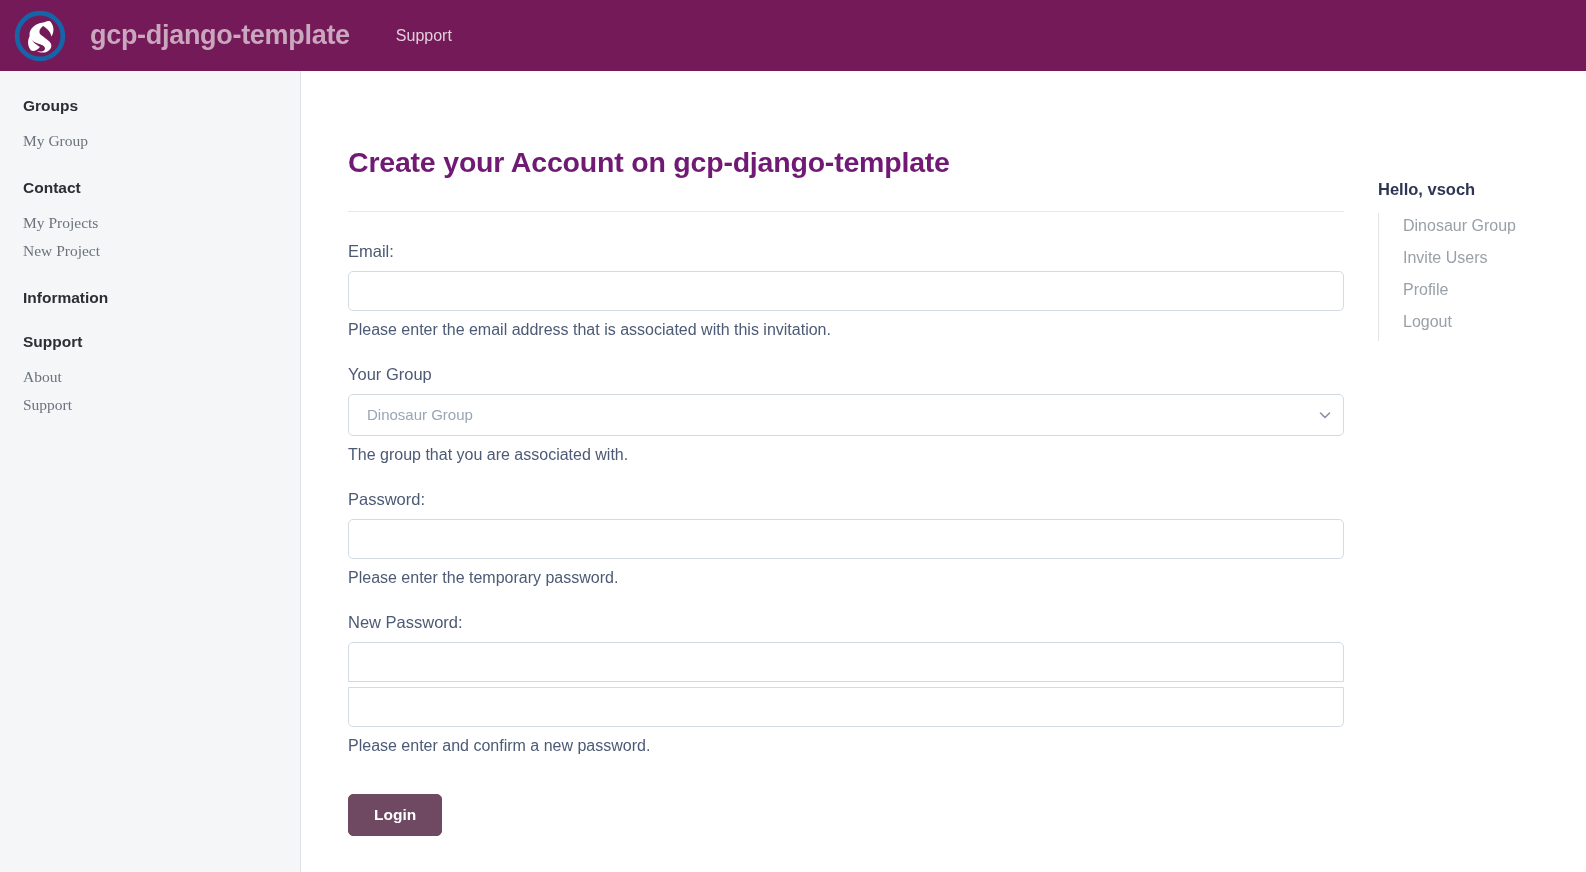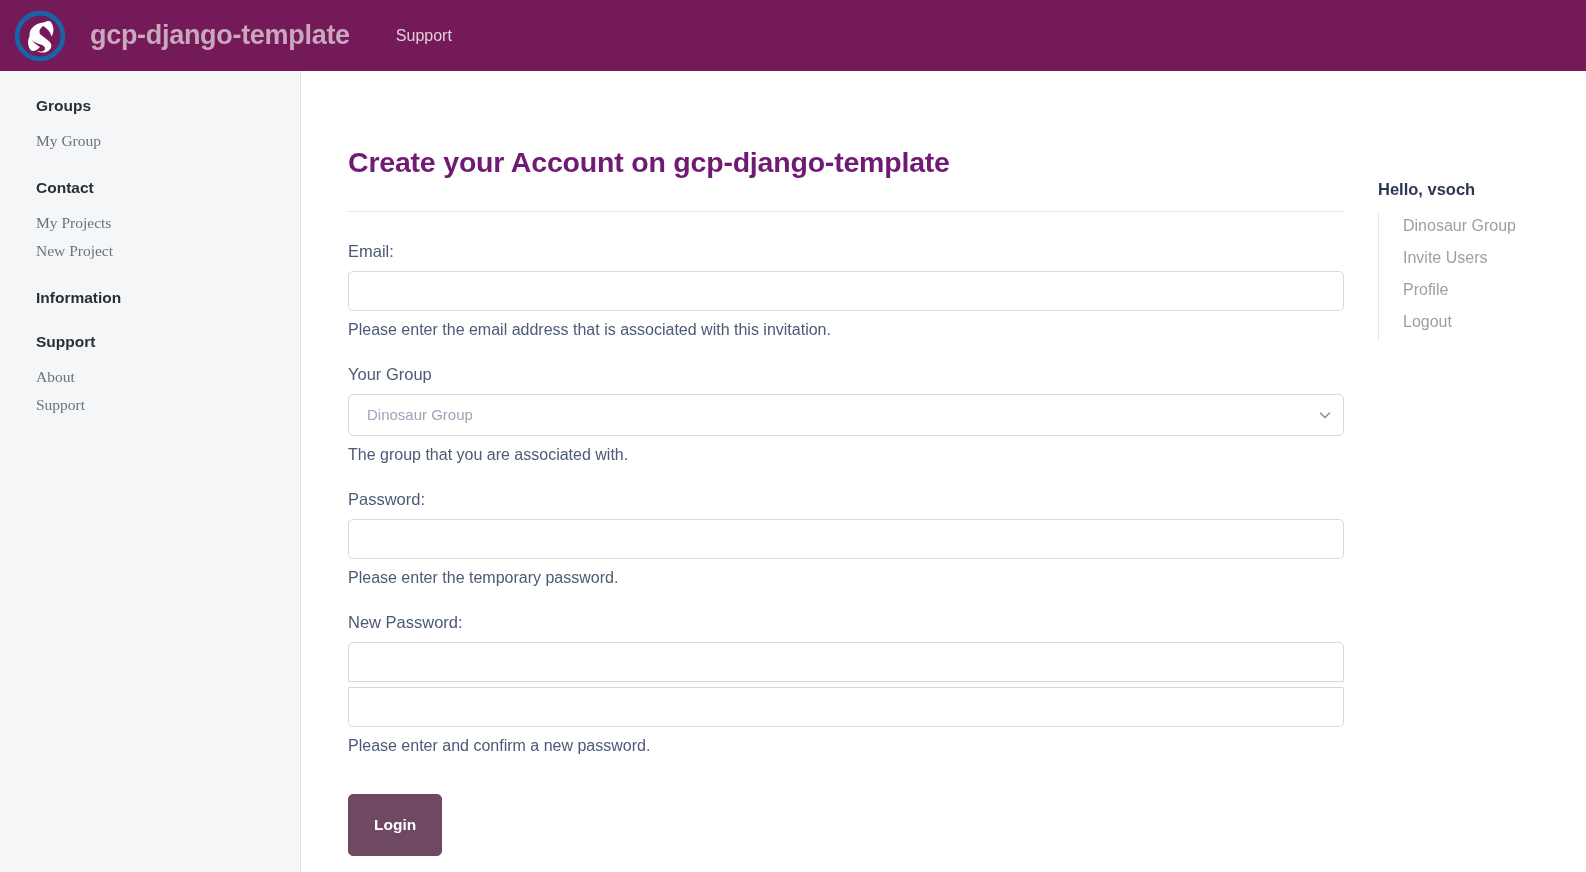--- a/index.html
+++ b/index.html
@@ -57,21 +57,21 @@
     align-items: stretch;
     height: 801px;
   }
 
   
   .sidebar {
     width: 301px;
     flex: 0 0 301px;
     background: #f4f6f8;
     border-right: 1px solid #dde3e9;
-    padding: 24px 0 0 13px;
+    padding: 24px 0 0 0;
   }
   .side-group { margin-bottom: 6px; }
   .side-heading {
     font-size: 15.5px;
     font-weight: 700;
     color: #2b2f33;
     padding: 0 0 0 23px;
     margin: 0 0 10px 0;
     line-height: 22px;
   }
@@ -173,21 +173,21 @@
 
   .btn-login {
     display: inline-block;
     background: #6f4861;
     color: #ffffff;
     border: 1px solid #6f4861;
     border-radius: 5px;
     font-size: 15.5px;
     font-weight: 700;
     font-family: "Liberation Sans", sans-serif;
-    padding: 21px 25px;
+    padding: 11px 25px;
     cursor: pointer;
     line-height: 18px;
     margin-top: 14px;
   }
 
   
   .right-rail {
     flex: 0 0 210px;
     width: 210px;
     padding-top: 33px;

